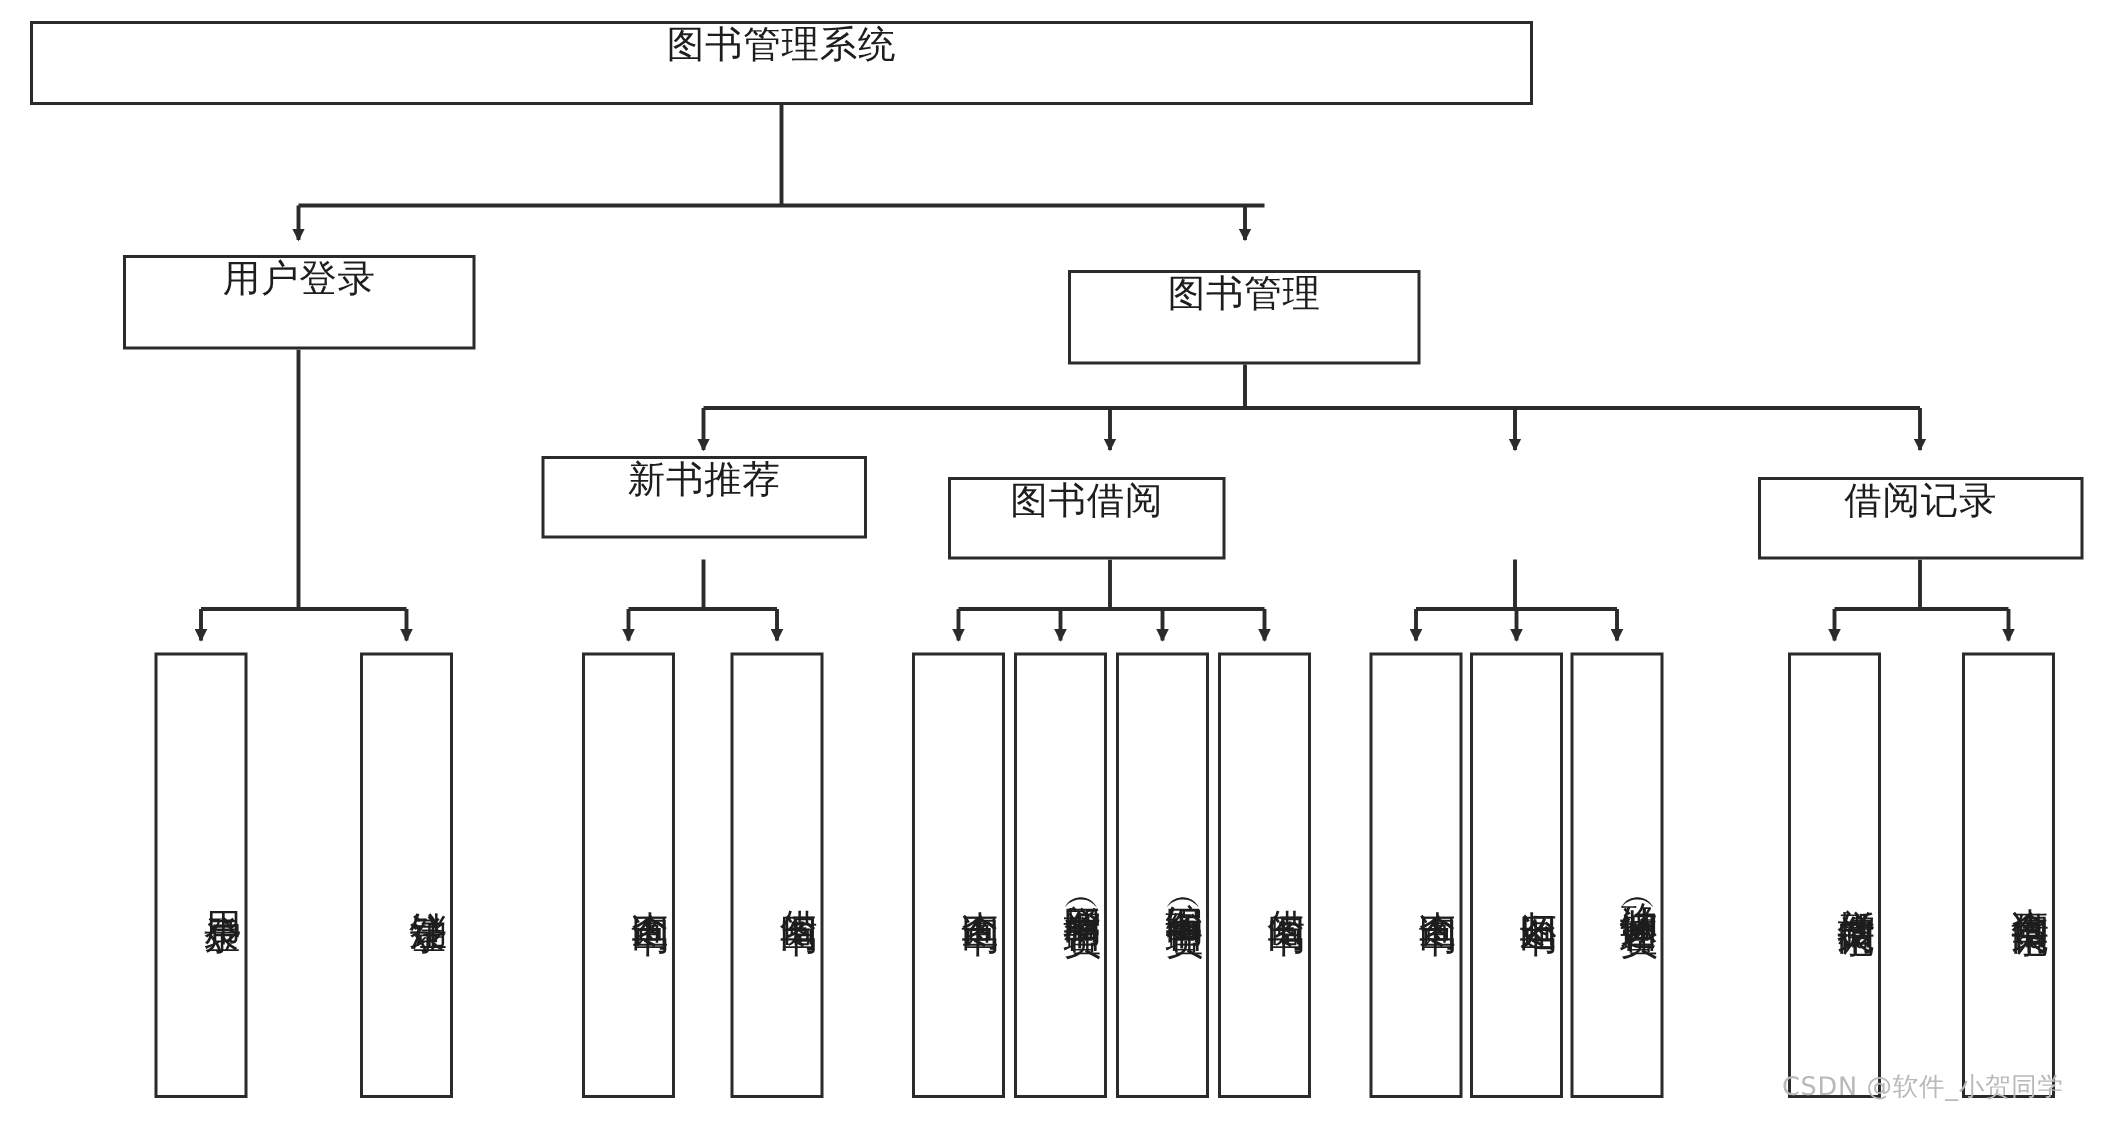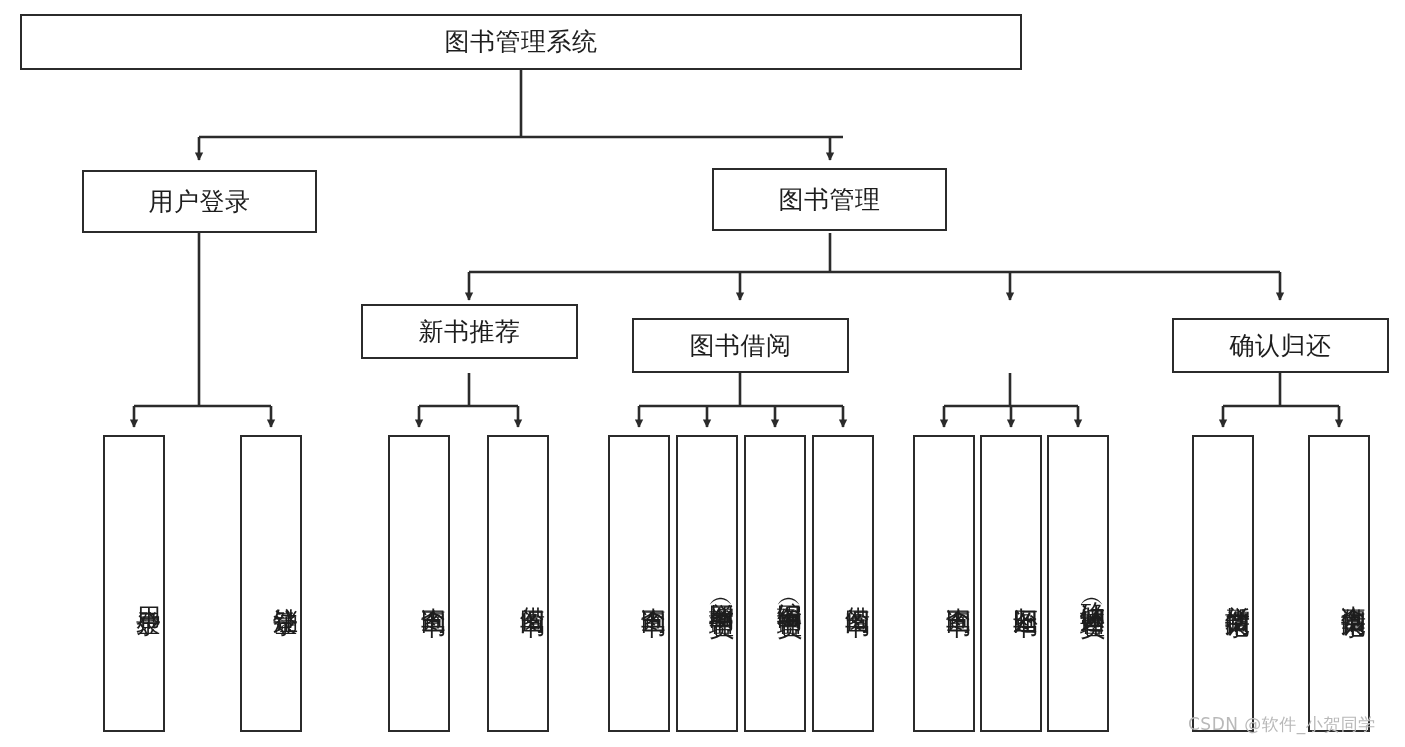--- a/index.html
+++ b/index.html
@@ -25,21 +25,21 @@
     width: 1405px;
     height: 747px;
     pointer-events: none;
   }
   .node {
     position: absolute;
     box-sizing: border-box;
     background: #ffffff;
     border: 2px solid #2b2b2b;
     display: flex;
-    align-items: center;
+    align-items: flex-start;
     justify-content: center;
     color: #1d1d1d;
   }
   .node-h {
     font-size: 25px;
     line-height: 1.1;
     letter-spacing: 0.5px;
     white-space: nowrap;
   }
   .node-root {
@@ -126,32 +126,32 @@
     </g>
   </svg>
 
   <div class="node node-h node-root" style="left:20px; top:14px; width:1002px; height:56px;">
     <span>图书管理系统</span>
   </div>
 
   <div class="node node-h" style="left:82px; top:170px; width:235px; height:63px;">
     <span>用户登录</span>
   </div>
-  <div class="node node-h" style="left:712px; top:168px; width:235px; height:63px;">
+  <div class="node node-h" style="left:712px; top:180px; width:235px; height:63px;">
     <span>图书管理</span>
   </div>
 
   <div class="node node-h" style="left:361px; top:304px; width:217px; height:55px;">
     <span>新书推荐</span>
   </div>
-  <div class="node node-h" style="left:632px; top:318px; width:217px; height:55px;">
+  <div class="node node-h" style="left:632px; top:318px; width:185px; height:55px;">
     <span>图书借阅</span>
   </div>
   <div class="node node-h" style="left:1172px; top:318px; width:217px; height:55px;">
-    <span>确认归还</span>
+    <span>借阅记录</span>
   </div>
 
   <div class="node node-v" style="left:103px; top:435px; width:62px; height:297px;">
     <span class="vtext">用户登录</span>
   </div>
   <div class="node node-v" style="left:240px; top:435px; width:62px; height:297px;">
     <span class="vtext">注销登录</span>
   </div>
 
   <div class="node node-v" style="left:388px; top:435px; width:62px; height:297px;">

